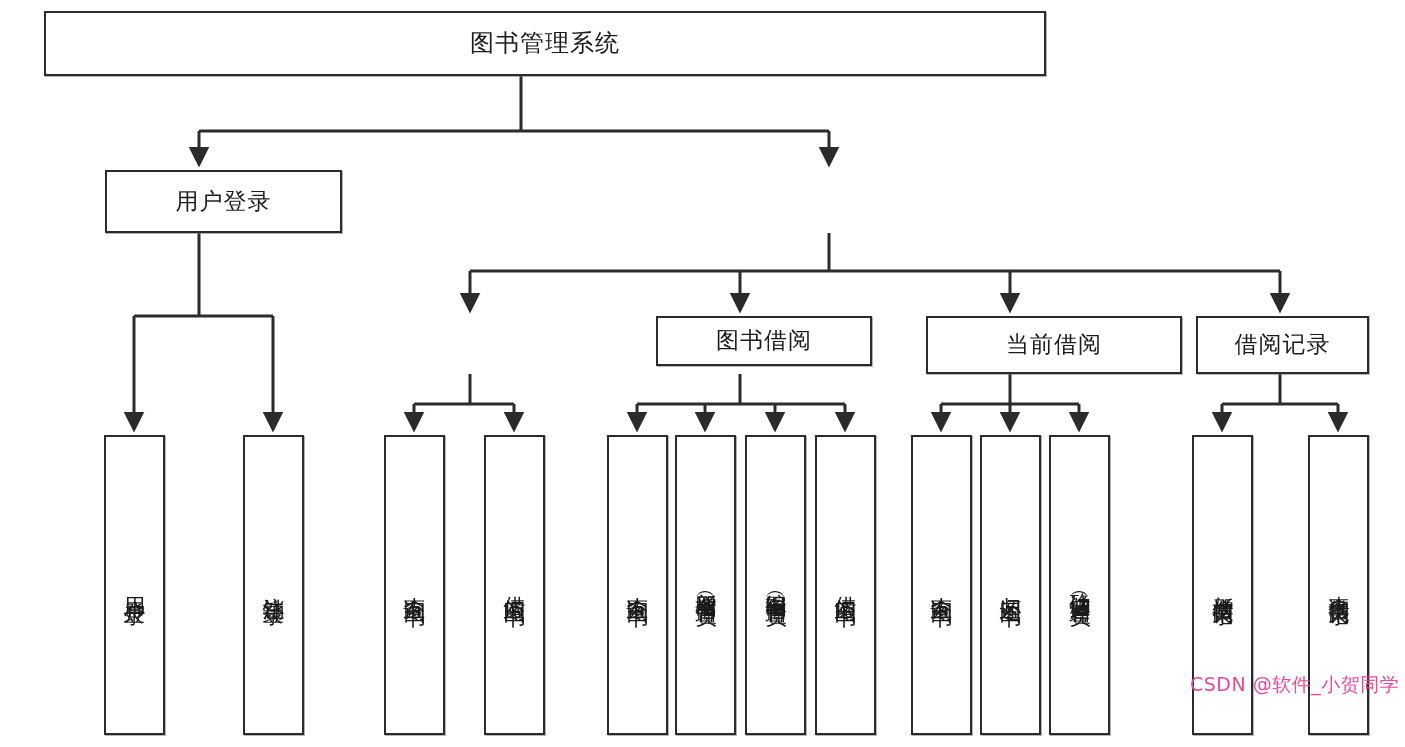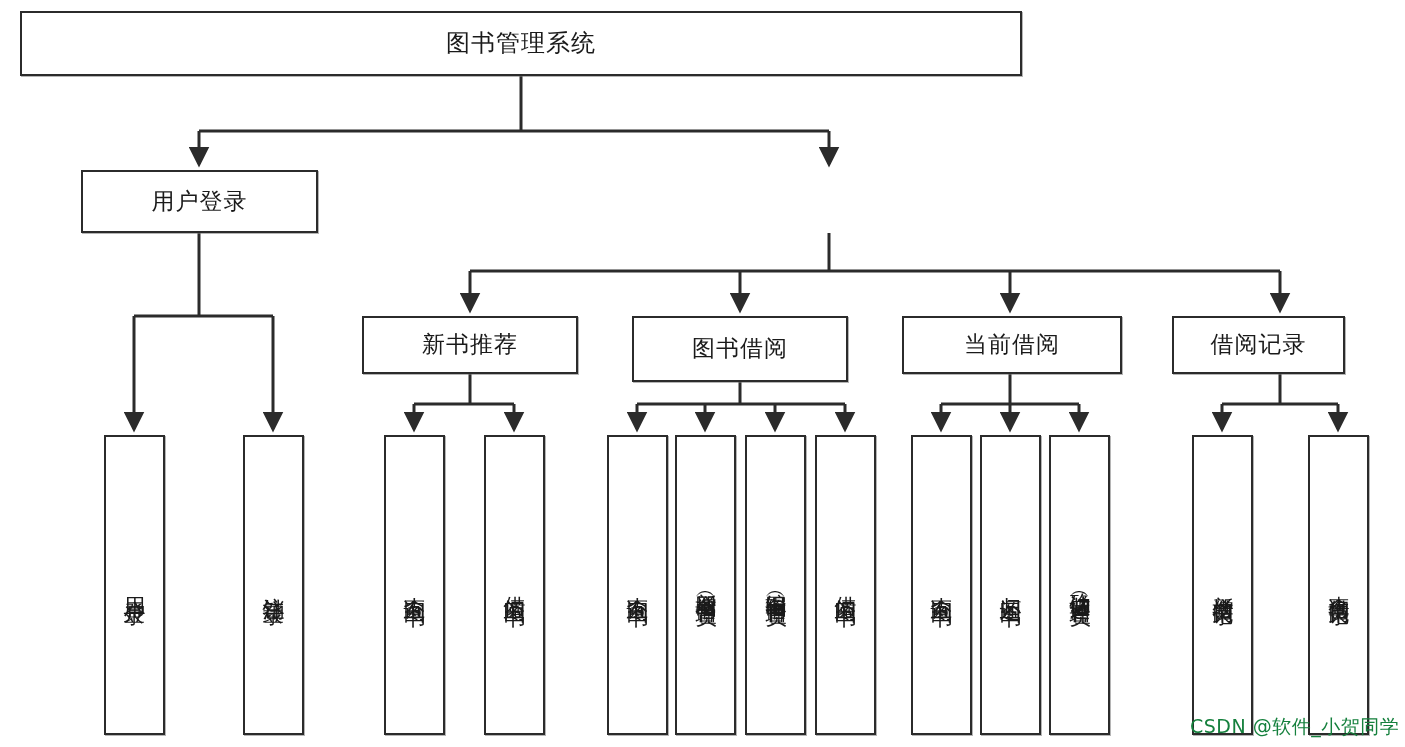--- a/index.html
+++ b/index.html
@@ -33,20 +33,21 @@
     box-shadow: 1px 1px 0 rgba(120,120,120,0.55);
     display: flex;
     align-items: center;
     justify-content: center;
     color: #1a1a1a;
   }
   .node.horiz {
     font-size: 23px;
     letter-spacing: 1px;
     line-height: 1.1;
+    margin-left: 24px;
   }
   .node.root {
     font-size: 24px;
   }
   .node.vert {
     align-items: center;
     justify-content: center;
   }
   .vlabel {
     writing-mode: vertical-rl;
@@ -57,23 +58,23 @@
     white-space: nowrap;
     color: #1a1a1a;
   }
   .vlabel.small {
     font-size: 21px;
     letter-spacing: 2px;
   }
   #watermark {
     position: absolute;
     left: 1190px;
-    top: 714px;
+    top: 672px;
     font-size: 19px;
-    color: #15803d;
+    color: #ec4899;
     white-space: nowrap;
     letter-spacing: 0.5px;
   }
 </style>
 </head>
 <body>
 
 <div id="canvas">
 
   <svg id="wires" viewBox="0 0 1405 747" xmlns="http://www.w3.org/2000/svg">
@@ -127,27 +128,24 @@
   </svg>
 
   <div class="node horiz root" style="left:20px; top:11px; width:1002px; height:65px;">
     <span>图书管理系统</span>
   </div>
 
   <div class="node horiz" style="left:81px; top:170px; width:237px; height:63px;">
     <span>用户登录</span>
   </div>
 
-  <div class="node horiz" style="left:362px; top:316px; width:216px; height:58px;">
-    <span>新书推荐</span>
-  </div>
-  <div class="node horiz" style="left:632px; top:316px; width:216px; height:66px;">
+  <div class="node horiz" style="left:632px; top:316px; width:216px; height:50px;">
     <span>图书借阅</span>
   </div>
-  <div class="node horiz" style="left:902px; top:316px; width:220px; height:58px;">
+  <div class="node horiz" style="left:902px; top:316px; width:256px; height:58px;">
     <span>当前借阅</span>
   </div>
   <div class="node horiz" style="left:1172px; top:316px; width:173px; height:58px;">
     <span>借阅记录</span>
   </div>
 
   <div class="node vert" style="left:104px; top:435px; width:61px; height:300px;">
     <span class="vlabel">用户登录</span>
   </div>
   <div class="node vert" style="left:243px; top:435px; width:61px; height:300px;">

